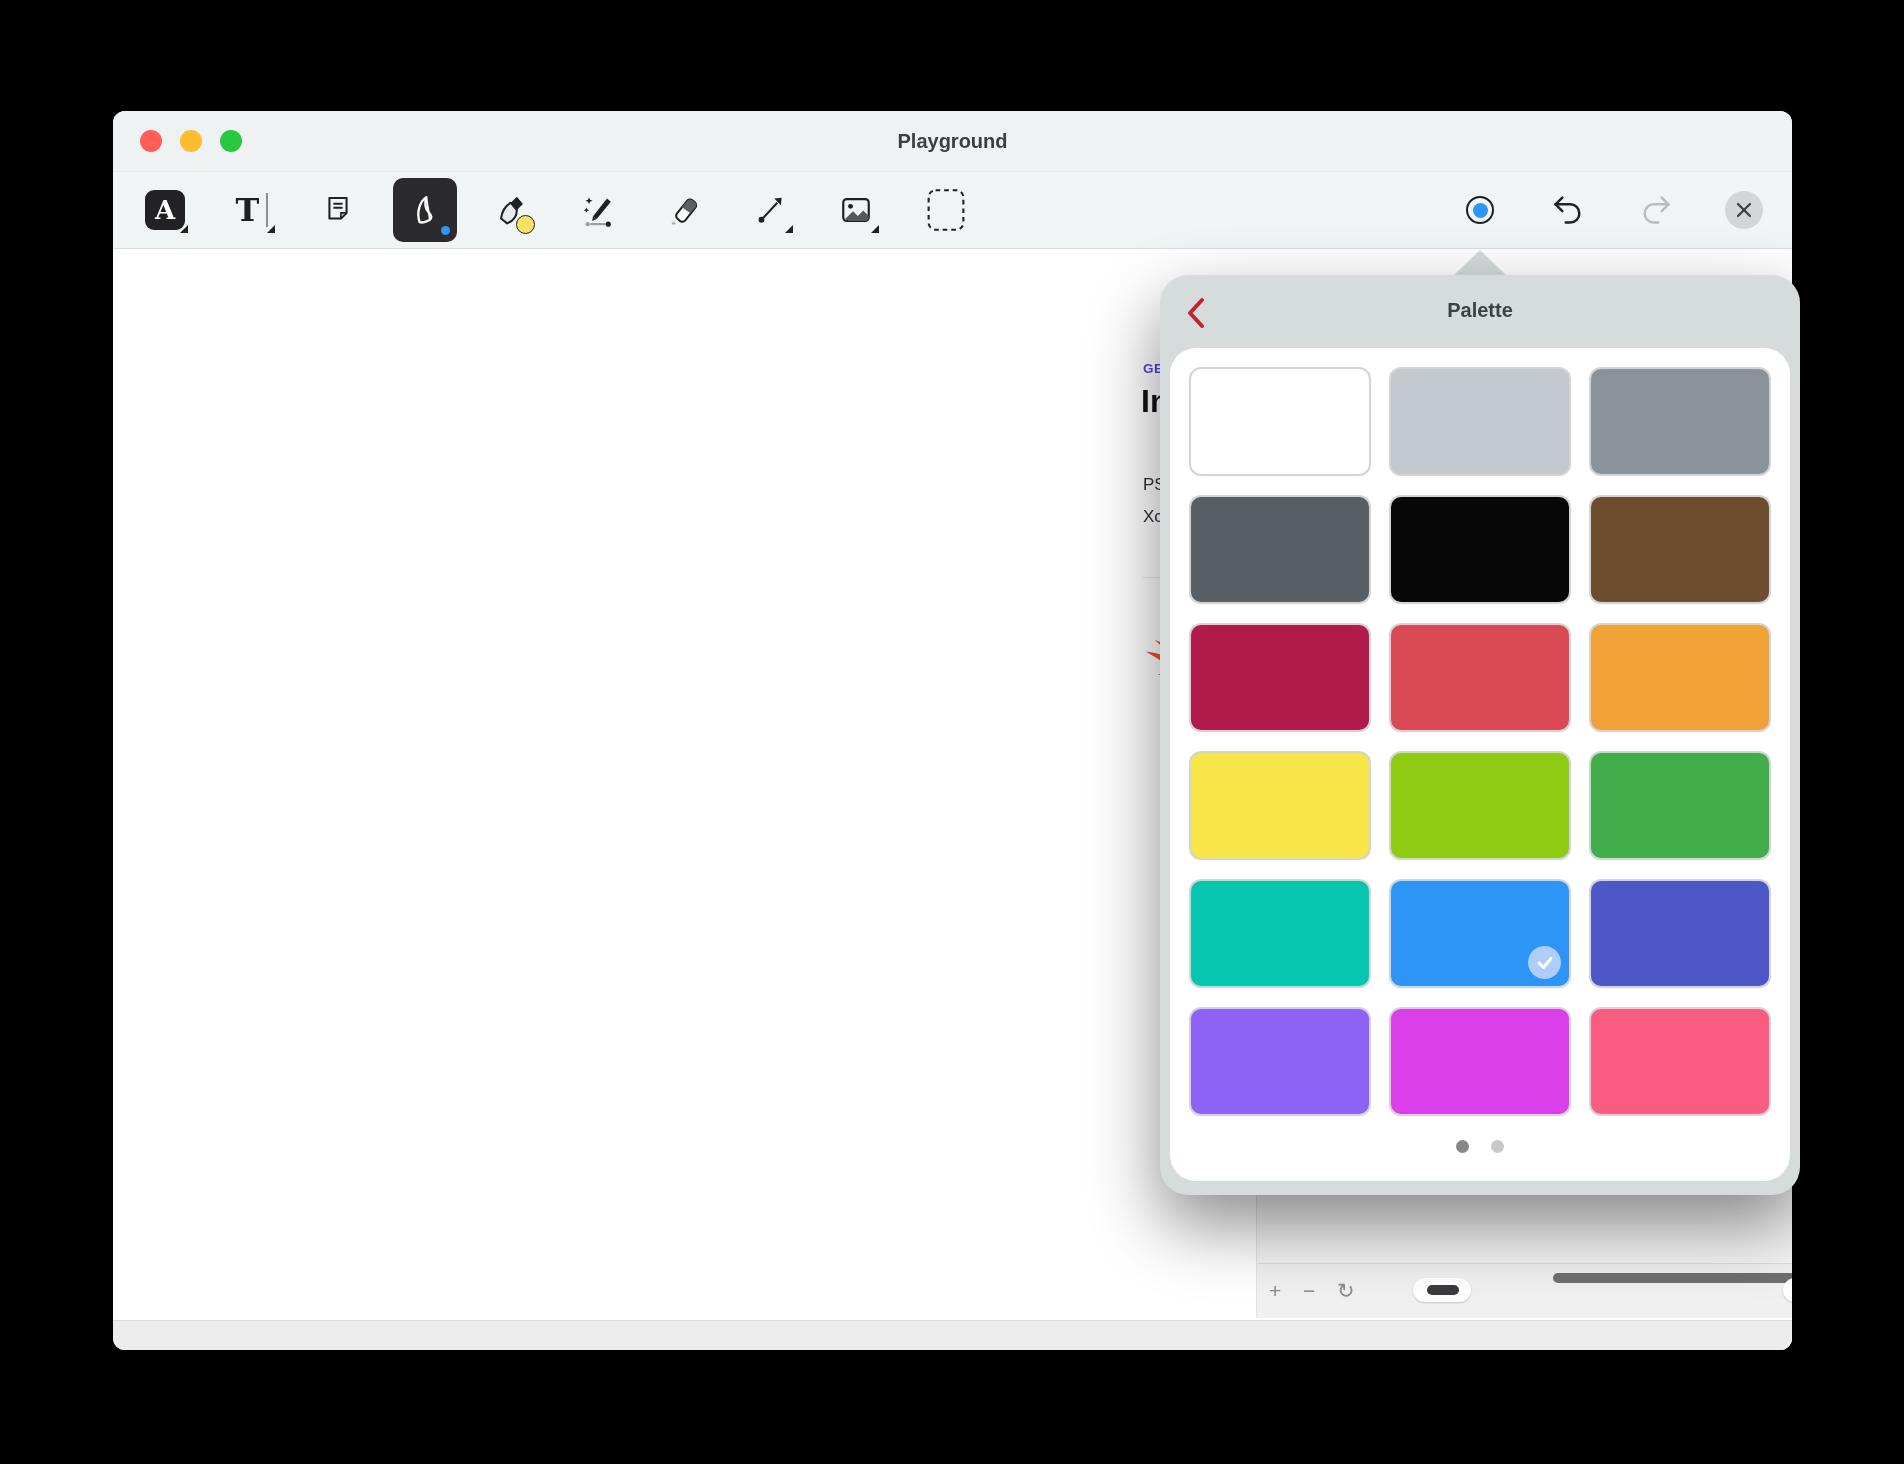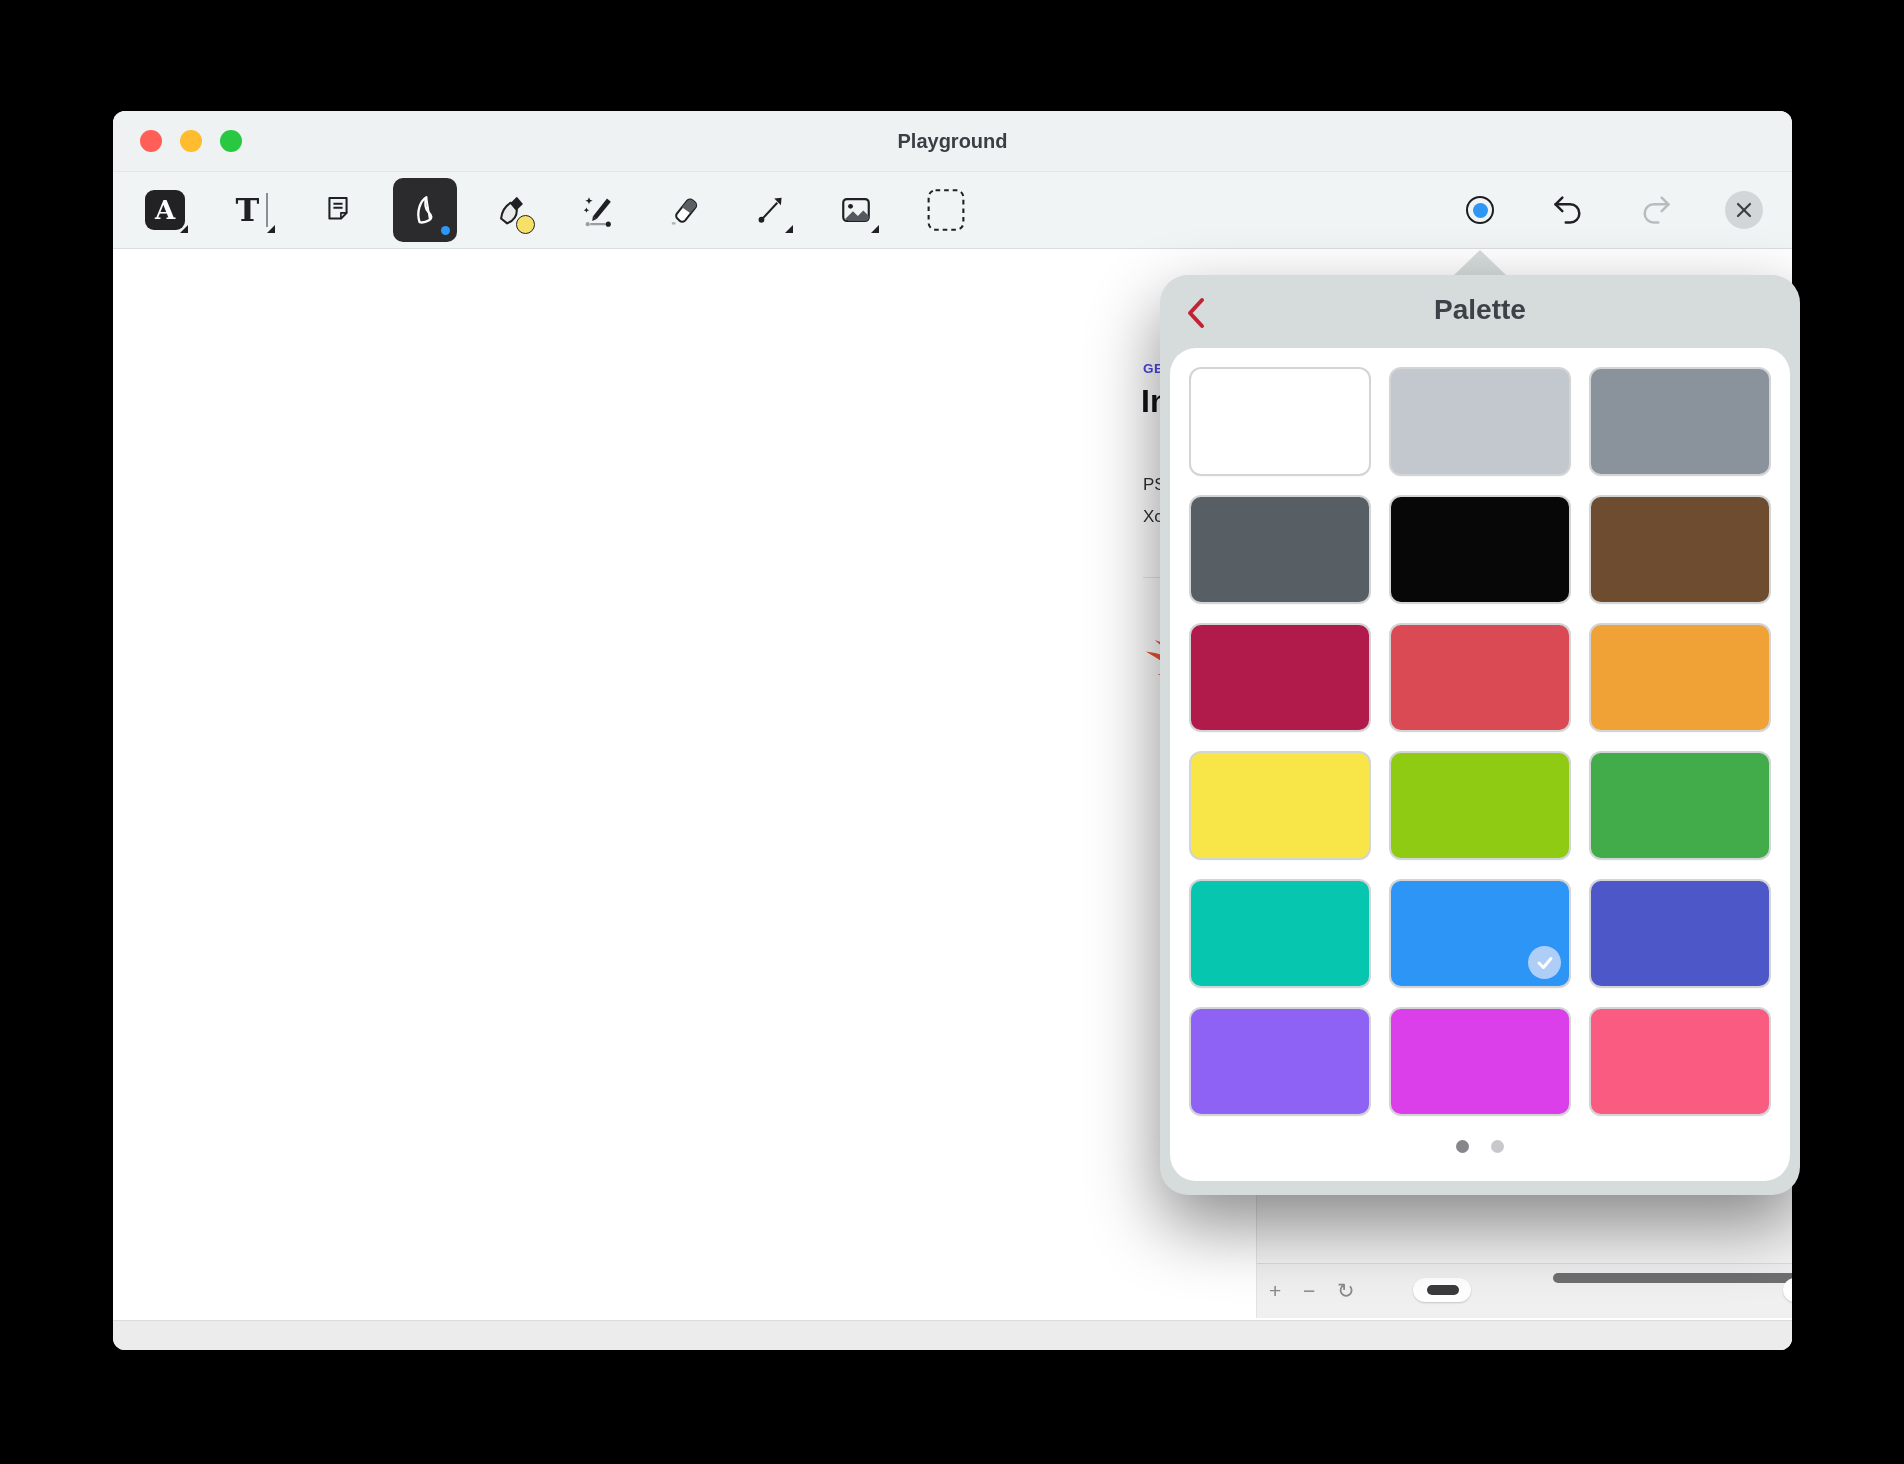--- a/index.html
+++ b/index.html
@@ -63,21 +63,21 @@
   .bottomstrip{position:absolute;left:0;bottom:0;width:100%;height:29px;background:#ececec;border-top:1px solid #dbdbdb;}
   
   .pop-arrow{position:absolute;left:1453px;top:212px;width:0;height:0;
       border-left:27px solid transparent;border-right:27px solid transparent;
       border-bottom:26px solid #d6dbdb;}
   .popover{position:absolute;left:1160px;top:237px;width:640px;height:920px;background:#d6dbdb;
            border-radius:28px;box-shadow:0 30px 70px rgba(0,0,0,.45);}
   .pop-header{position:absolute;left:0;top:0;width:100%;height:73px;}
   .backbtn{position:absolute;left:18px;top:16px;width:36px;height:44px;display:flex;align-items:center;justify-content:center;}
   .pop-title{position:absolute;left:0;top:0;width:100%;height:66px;line-height:70px;text-align:center;
-             font-size:28px;font-weight:bold;color:#3c4247;}
+             font-size:20px;font-weight:bold;color:#3c4247;}
   .pop-panel{position:absolute;left:10px;top:73px;width:620px;height:833px;background:#fff;border-radius:26px;}
   .swgrid{position:absolute;left:21px;top:21px;width:578px;display:grid;
           grid-template-columns:repeat(3,178px);grid-auto-rows:105px;column-gap:22px;row-gap:23px;}
   .swatch{border-radius:10px;position:relative;box-shadow:0 0 0 2px #d2d4d6, 0 1px 3px rgba(0,0,0,.18);}
   .checkbadge{position:absolute;right:8px;bottom:7px;width:33px;height:33px;border-radius:50%;
           background:#aecef8;display:flex;align-items:center;justify-content:center;}
   .dots{position:absolute;left:0;bottom:28px;width:100%;display:flex;justify-content:center;gap:22px;}
   .pdot{width:13px;height:13px;border-radius:50%;}
   svg{display:block;}
 </style>

